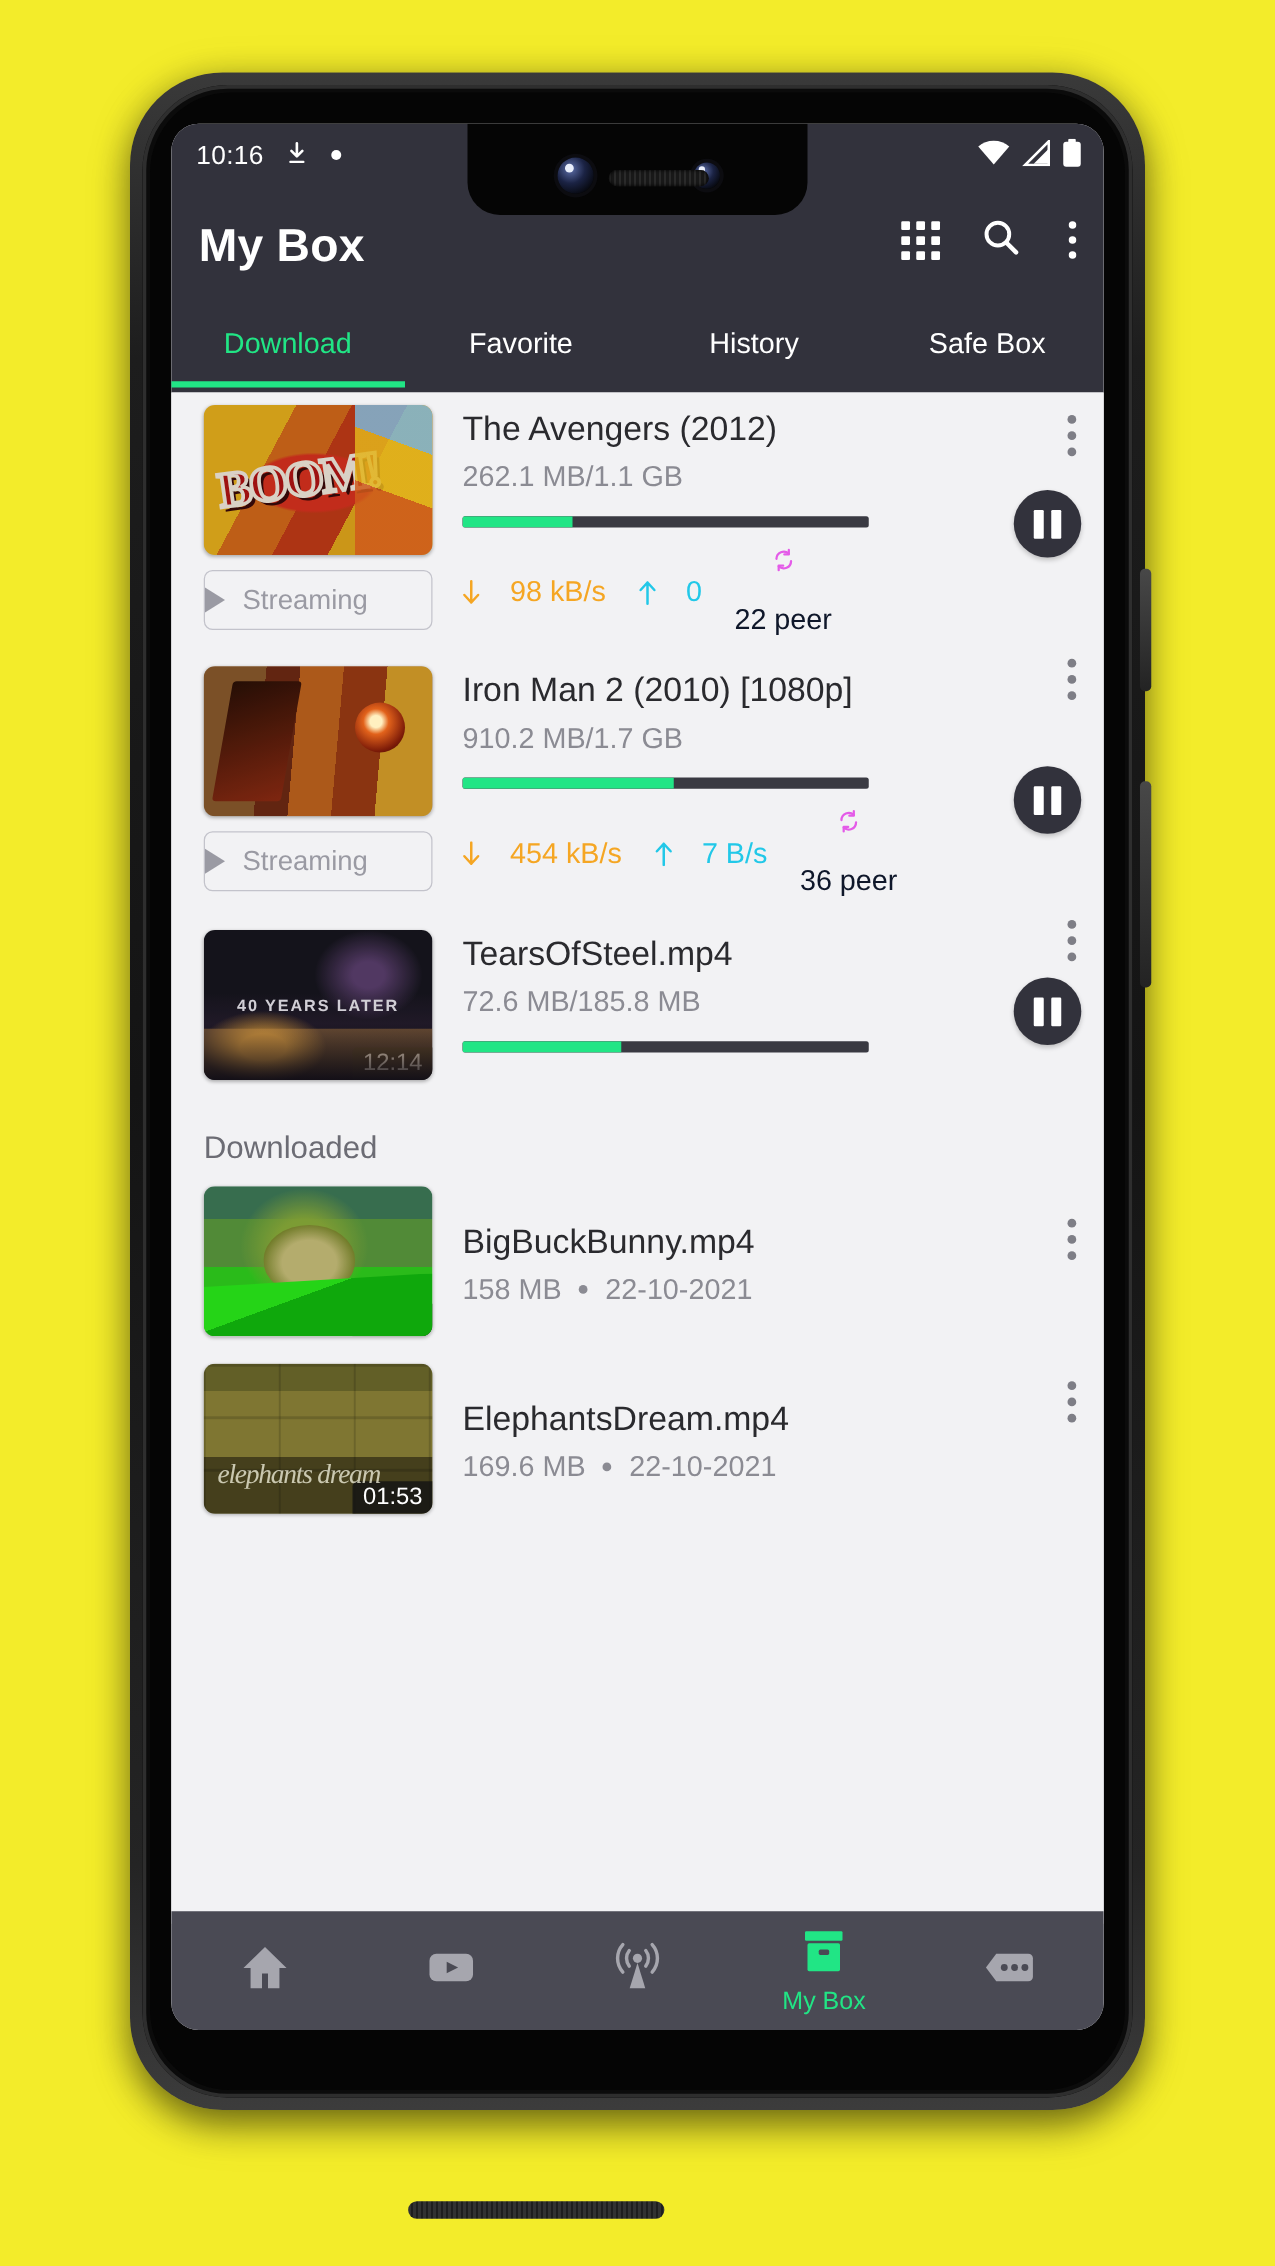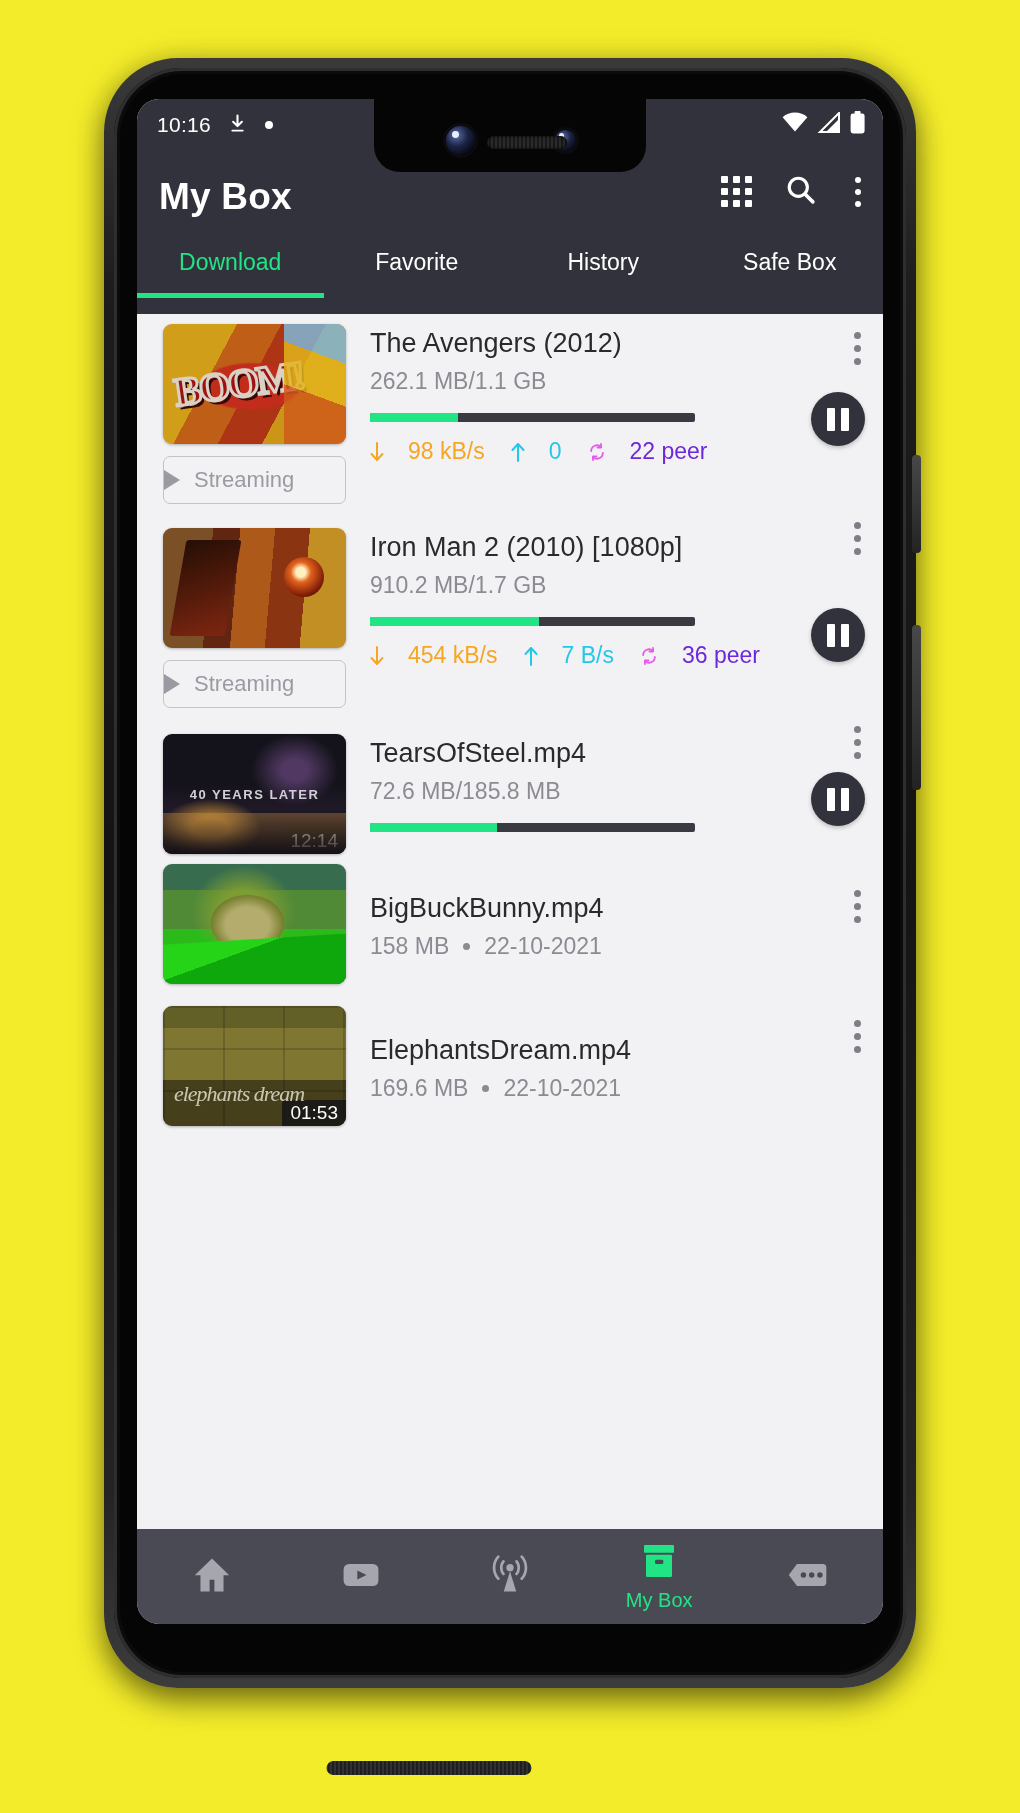--- a/index.html
+++ b/index.html
@@ -74,21 +74,21 @@
   .appbar{ position:absolute; left:0; top:52px; width:100%; height:92px; display:flex; align-items:center; }
   .app-title{ color:#fff; font-size:37px; font-weight:bold; padding-left:22px; letter-spacing:.2px; }
   .appbar-actions{ position:absolute; right:16px; top:22px; display:flex; align-items:center; gap:32px; }
 
   .grid-icon{ display:grid; grid-template-columns:repeat(3,7px); grid-gap:5px; }
   .grid-icon i{ display:block; width:7px; height:7px; background:#fff; border-radius:1px; }
   .dots-v{ display:flex; flex-direction:column; gap:6px; align-items:center; padding:0 6px; }
   .dots-v i{ width:6px; height:6px; border-radius:50%; background:#fff; display:block; }
 
   
-  .tabs{ position:absolute; left:0; bottom:16px; width:100%; height:72px; display:flex; }
+  .tabs{ position:absolute; left:0; bottom:4px; width:100%; height:72px; display:flex; }
   .tab{ flex:1; display:flex; align-items:center; justify-content:center; color:#ffffff; font-size:23px; position:relative; }
   .tab.active{ color:#21E585; }
   .tab.active::after{ content:""; position:absolute; left:0; bottom:0; width:100%; height:5px; background:#21E585; }
 
   
   .content{ background:#F2F2F4; height:1225px; position:relative; overflow:hidden; }
   .section-title{ color:#6C6C74; font-size:25px; padding:32px 0 6px 26px; }
 
   .row{ display:flex; padding:10px 18px 0 26px; position:relative; }
   .thumb-col{ width:185px; flex:0 0 185px; }
@@ -112,21 +112,21 @@
   .fsize{ color:#8B8B93; font-size:23px; margin-top:8px; }
   .meta{ color:#8B8B93; font-size:23px; margin-top:8px; display:flex; align-items:center; gap:14px; }
   .meta .bullet{ width:7px; height:7px; border-radius:50%; background:#8B8B93; display:inline-block; }
 
   .bar{ height:9px; border-radius:2px; background:#3A3A42; margin-top:18px; width:325px; overflow:hidden; }
   .bar i{ display:block; height:100%; background:#21E585; }
 
   .stats{ display:flex; align-items:center; gap:26px; margin-top:16px; font-size:23px; }
   .st-dl{ color:#F5A623; }
   .st-ul{ color:#22C8E8; }
-  .st-pr{ color:#6d28d9; }
+  .st-pr{ color:#0f172a;flex-direction:column; }
   .stats span{ display:inline-flex; align-items:center; gap:24px; }
 
   .kebab{ position:absolute; right:22px; top:18px; display:flex; flex-direction:column; gap:6px; }
   .kebab i{ width:7px; height:7px; border-radius:50%; background:#7E7E86; display:block; }
 
   .pausebtn{
     position:absolute; right:18px; width:54px; height:54px; border-radius:50%; background:#32323C;
     display:flex; align-items:center; justify-content:center; gap:6px;
     box-shadow:0 2px 4px rgba(0,0,0,.22);
   }
@@ -450,20 +450,21 @@
             <i></i>
             <i></i>
             <i></i>
           </div>
         <div class="pausebtn" style="top:64px">
             <i></i>
             <i></i>
           </div>
       </div>
 
+      <div class="section-title" style="padding-top:40px">Downloaded</div>
 
       <div class="row" style="align-items:center">
         <div class="thumb-col">
           <div class="thumb art-bunny">
             <span class="art-overlay-dark"></span>
             <span class="dur">09:56</span>
           </div>
         </div>
         <div class="info">
           <div class="fname">BigBuckBunny.mp4</div>

